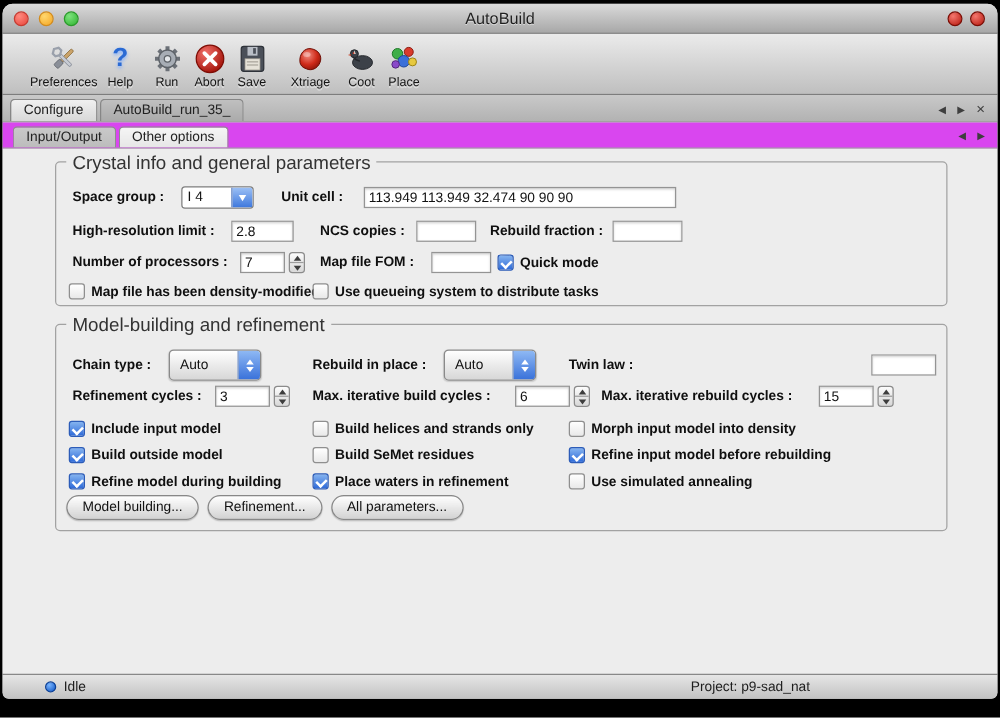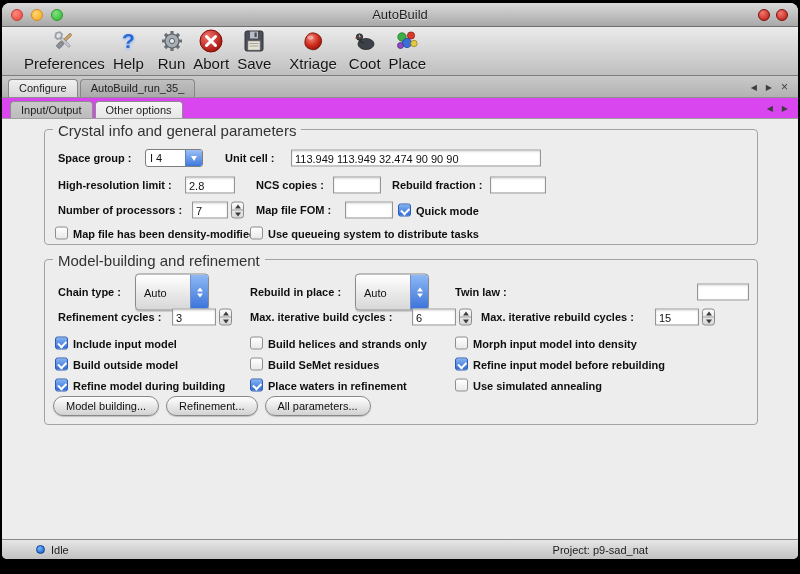--- a/index.html
+++ b/index.html
@@ -20,21 +20,21 @@
              text-shadow:0 1px 0 rgba(255,255,255,.5)}
   .titlebar-right{position:absolute;right:10px;display:flex;gap:6px;align-items:center;z-index:2}
   .red-dot{width:12px;height:12px;border-radius:50%;box-sizing:border-box;
            background:radial-gradient(circle at 35% 30%,#f4776e,#b5170c);border:1px solid #7c0e06}
 
   
   .toolbar{flex:0 0 49px;background:linear-gradient(#ebebeb,#bfbfbf);border-bottom:1px solid #7d7d7d;
            display:flex;align-items:flex-end;padding:0 0 3px 22px;box-sizing:border-box}
   .tool{display:flex;flex-direction:column;align-items:center;margin-right:8px}
   .tool-icon{height:27px;display:flex;align-items:center;justify-content:center}
-  .tool-label{font-size:15px;color:#141414;margin-top:1px;text-shadow:0 1px 0 rgba(255,255,255,.45);white-space:nowrap}
+  .tool-label{font-size:10px;color:#141414;margin-top:1px;text-shadow:0 1px 0 rgba(255,255,255,.45);white-space:nowrap}
   .help-glyph{font-size:21px;font-weight:bold;color:#2a6ad4;text-shadow:0 1px 3px rgba(120,170,255,.95);line-height:26px}
 
   
   .tabrow1{flex:0 0 22px;background:linear-gradient(#c9c9c9,#b2b2b2);border-bottom:1px solid #8f8f8f;
            display:flex;align-items:flex-end;padding:0 10px 0 6px;box-sizing:border-box}
   .tab1{font-size:11px;padding:2px 10px 3px;border:1px solid #868686;border-bottom:none;
         border-radius:4px 4px 0 0;background:linear-gradient(#c0c0c0,#aaaaaa);color:#222;margin-right:2px;white-space:nowrap}
   .tab1.selected{background:linear-gradient(#f0f0f0,#d8d8d8)}
   .tabnav{margin-left:auto;display:flex;gap:9px;align-items:center;padding-bottom:5px;color:#3e3e3e}
   .tabnav .arrow{font-family:"DejaVu Sans",sans-serif;font-size:8px;line-height:8px}
@@ -55,21 +55,21 @@
   .lbl{font-weight:bold;font-size:11px;color:#0f0f0f;white-space:nowrap}
 
   .tfield{height:17px;border:1px solid #949494;background:#fff;font-family:"Liberation Sans",sans-serif;
           font-size:11px;color:#111;padding:0 3px;box-sizing:border-box;box-shadow:inset 0 1px 2px rgba(0,0,0,.18);outline:none;border-radius:0}
 
   .combo{height:18px;border:1px solid #7e7e7e;border-radius:3px;background:#fff;display:flex;overflow:hidden;box-sizing:border-box}
   .combo-text{flex:1;display:flex;align-items:center;padding-left:4px;font-size:11px;color:#111}
   .combo-cap{width:16px;background:linear-gradient(#9cc0f5,#3e78dd);display:flex;align-items:center;justify-content:center;border-left:1px solid #5f82c4}
   .combo-cap i{width:0;height:0;border-left:3.5px solid transparent;border-right:3.5px solid transparent;border-top:5px solid #fff}
 
-  .popup{height:37px;border:1px solid #8a8a8a;border-radius:4px;background:linear-gradient(#ffffff,#d7d7d7);
+  .popup{height:25px;border:1px solid #8a8a8a;border-radius:4px;background:linear-gradient(#ffffff,#d7d7d7);
          display:flex;overflow:hidden;box-sizing:border-box;box-shadow:0 1px 1px rgba(0,0,0,.15)}
   .popup-text{flex:1;display:flex;align-items:center;padding-left:8px;font-size:11px;color:#111}
   .popup-cap{width:17px;background:linear-gradient(#8fb9f4,#3a72da);display:flex;flex-direction:column;align-items:center;justify-content:center;gap:2px;border-left:1px solid #7090c8}
   .tri-up-w{width:0;height:0;border-left:3px solid transparent;border-right:3px solid transparent;border-bottom:4px solid #fff}
   .tri-down-w{width:0;height:0;border-left:3px solid transparent;border-right:3px solid transparent;border-top:4px solid #fff}
 
   .stepper{width:13px;height:17px;border:1px solid #8b8b8b;border-radius:3px;background:linear-gradient(#fcfcfc,#d8d8d8);
            display:flex;flex-direction:column;overflow:hidden;box-sizing:border-box}
   .step-up,.step-down{flex:1;display:flex;align-items:center;justify-content:center}
   .step-up{border-bottom:1px solid #9c9c9c}

